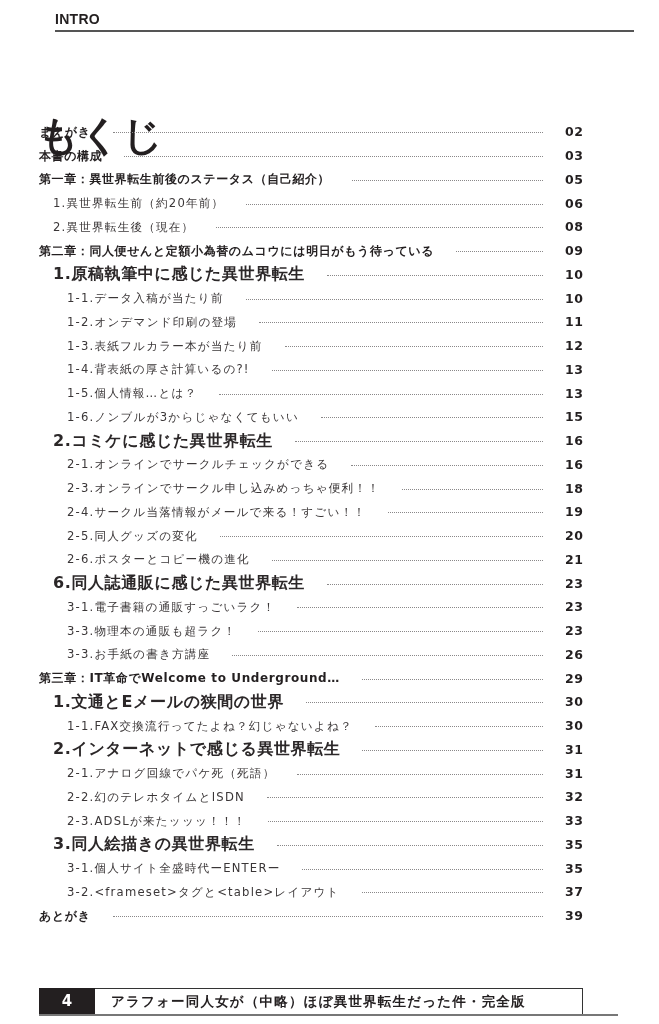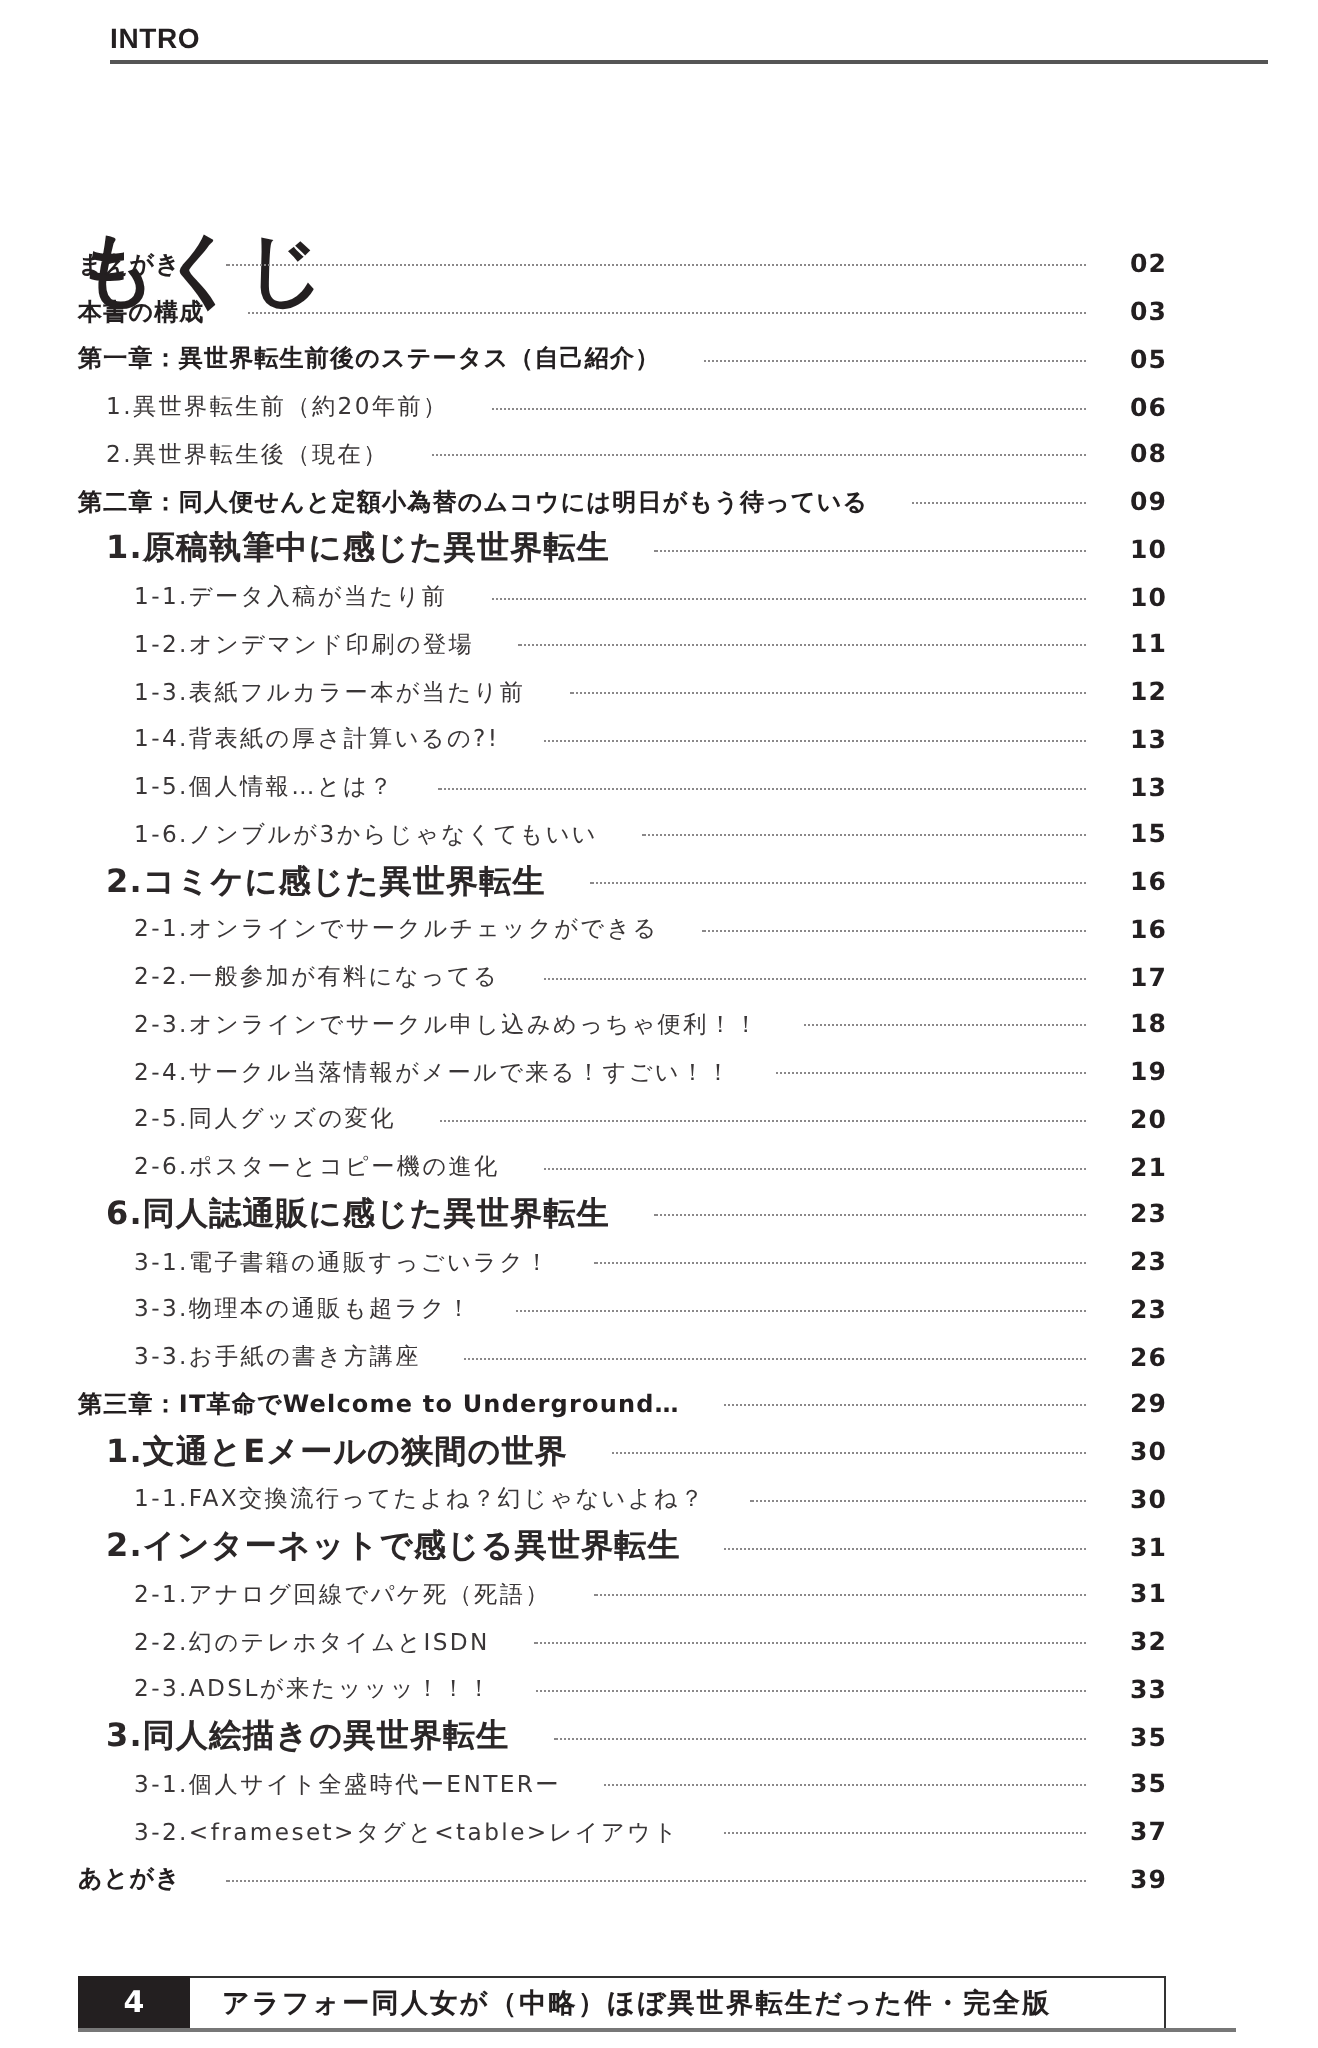--- a/index.html
+++ b/index.html
@@ -112,25 +112,20 @@
       <span class="label">2.コミケに感じた異世界転生</span>
       <span class="leader"></span>
       <span class="page">16</span>
     </div>
     <div class="row lvl2">
       <span class="label">2-1.オンラインでサークルチェックができる</span>
       <span class="leader"></span>
       <span class="page">16</span>
     </div>
     <div class="row lvl2">
-      <span class="label">2-2.一般参加が有料になってる</span>
-      <span class="leader"></span>
-      <span class="page">17</span>
-    </div>
-    <div class="row lvl2">
       <span class="label">2-3.オンラインでサークル申し込みめっちゃ便利！！</span>
       <span class="leader"></span>
       <span class="page">18</span>
     </div>
     <div class="row lvl2">
       <span class="label">2-4.サークル当落情報がメールで来る！すごい！！</span>
       <span class="leader"></span>
       <span class="page">19</span>
     </div>
     <div class="row lvl2">

